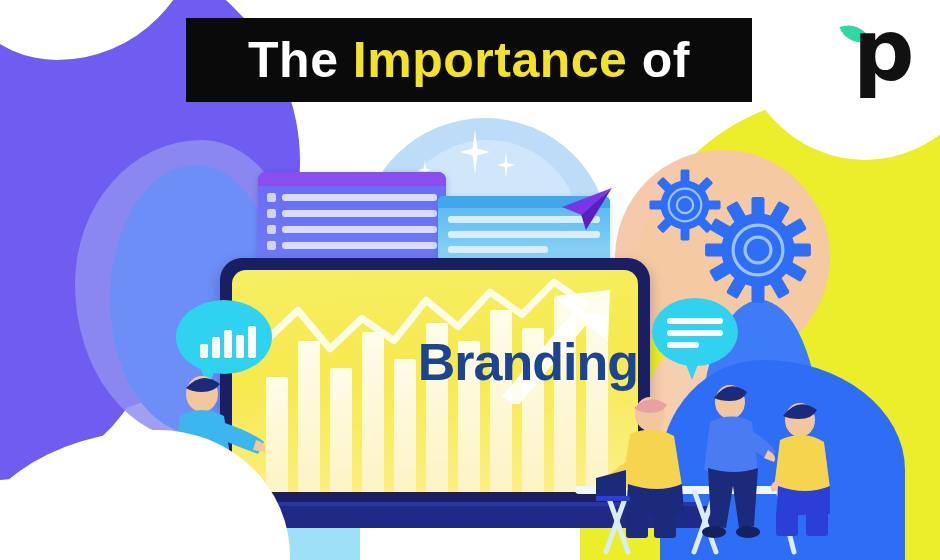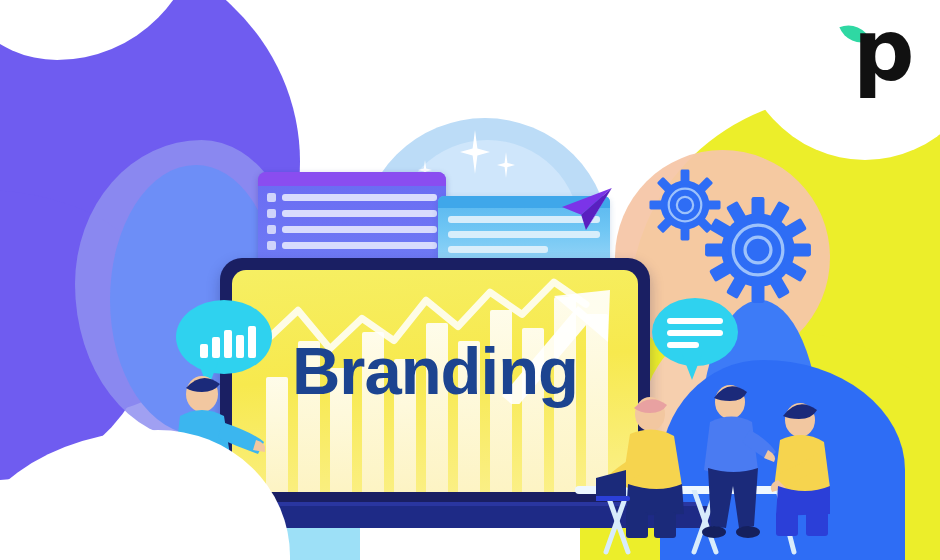--- a/index.html
+++ b/index.html
@@ -162,22 +162,22 @@
     border-radius:3px 3px 6px 6px;
   }
   .laptop-base-lip{
     left:170px;top:502px;width:530px;height:7px;background:#2a36a0;border-radius:4px;
   }
 
   
   .chartbar{position:absolute;bottom:0;background:linear-gradient(180deg,#fffdf2 0%,#fdf4c7 100%);opacity:.95;border-radius:2px 2px 0 0;}
   .zig{position:absolute;left:0;bottom:0;width:100%;height:100%;}
   .brand-word{
-    position:absolute;left:0;right:0;top:62px;text-align:center;
-    font-size:67px;font-weight:bold;color:#1c4490;letter-spacing:-1px;
+    position:absolute;left:0;right:0;top:62px;text-align:right;
+    font-size:52px;font-weight:bold;color:#1c4490;letter-spacing:-1px;
     font-family:"Liberation Sans", sans-serif;z-index:5;
   }
   .up-arrow{position:absolute;left:250px;top:14px;width:130px;height:120px;z-index:4;}
 
   
   .bubble{
     position:absolute;background:#2fd2ef;border-radius:50%;
   }
   .bubble-tail{
     position:absolute;width:0;height:0;border-left:10px solid transparent;
@@ -402,19 +402,22 @@
     <path d="M18 84 q-10 4 -6 12 l14 -4z" fill="#f2c7a0"></path>
     <path d="M18 90 q28 10 52 0 l0 28 -54 2z" fill="#2b3fd8"></path>
     <rect x="16" y="116" width="22" height="24" rx="3" fill="#2b3fd8"></rect>
     <rect x="46" y="116" width="22" height="24" rx="3" fill="#2b3fd8"></rect>
   </svg>
 
   <div class="abs white-bottomleft"></div>
   <div class="abs white-topleft"></div>
   <div class="abs white-topright"></div>
 
+  <div class="abs title-banner">
+    <span class="title-text"><span>The </span><span class="title-em">Importance</span><span> of</span></span>
+  </div>
 
   <div class="abs logo-wrap">
     <div class="logo-leaf"></div>
     <div class="logo-p">p</div>
   </div>
 
 </div>
 
 </body></html>

